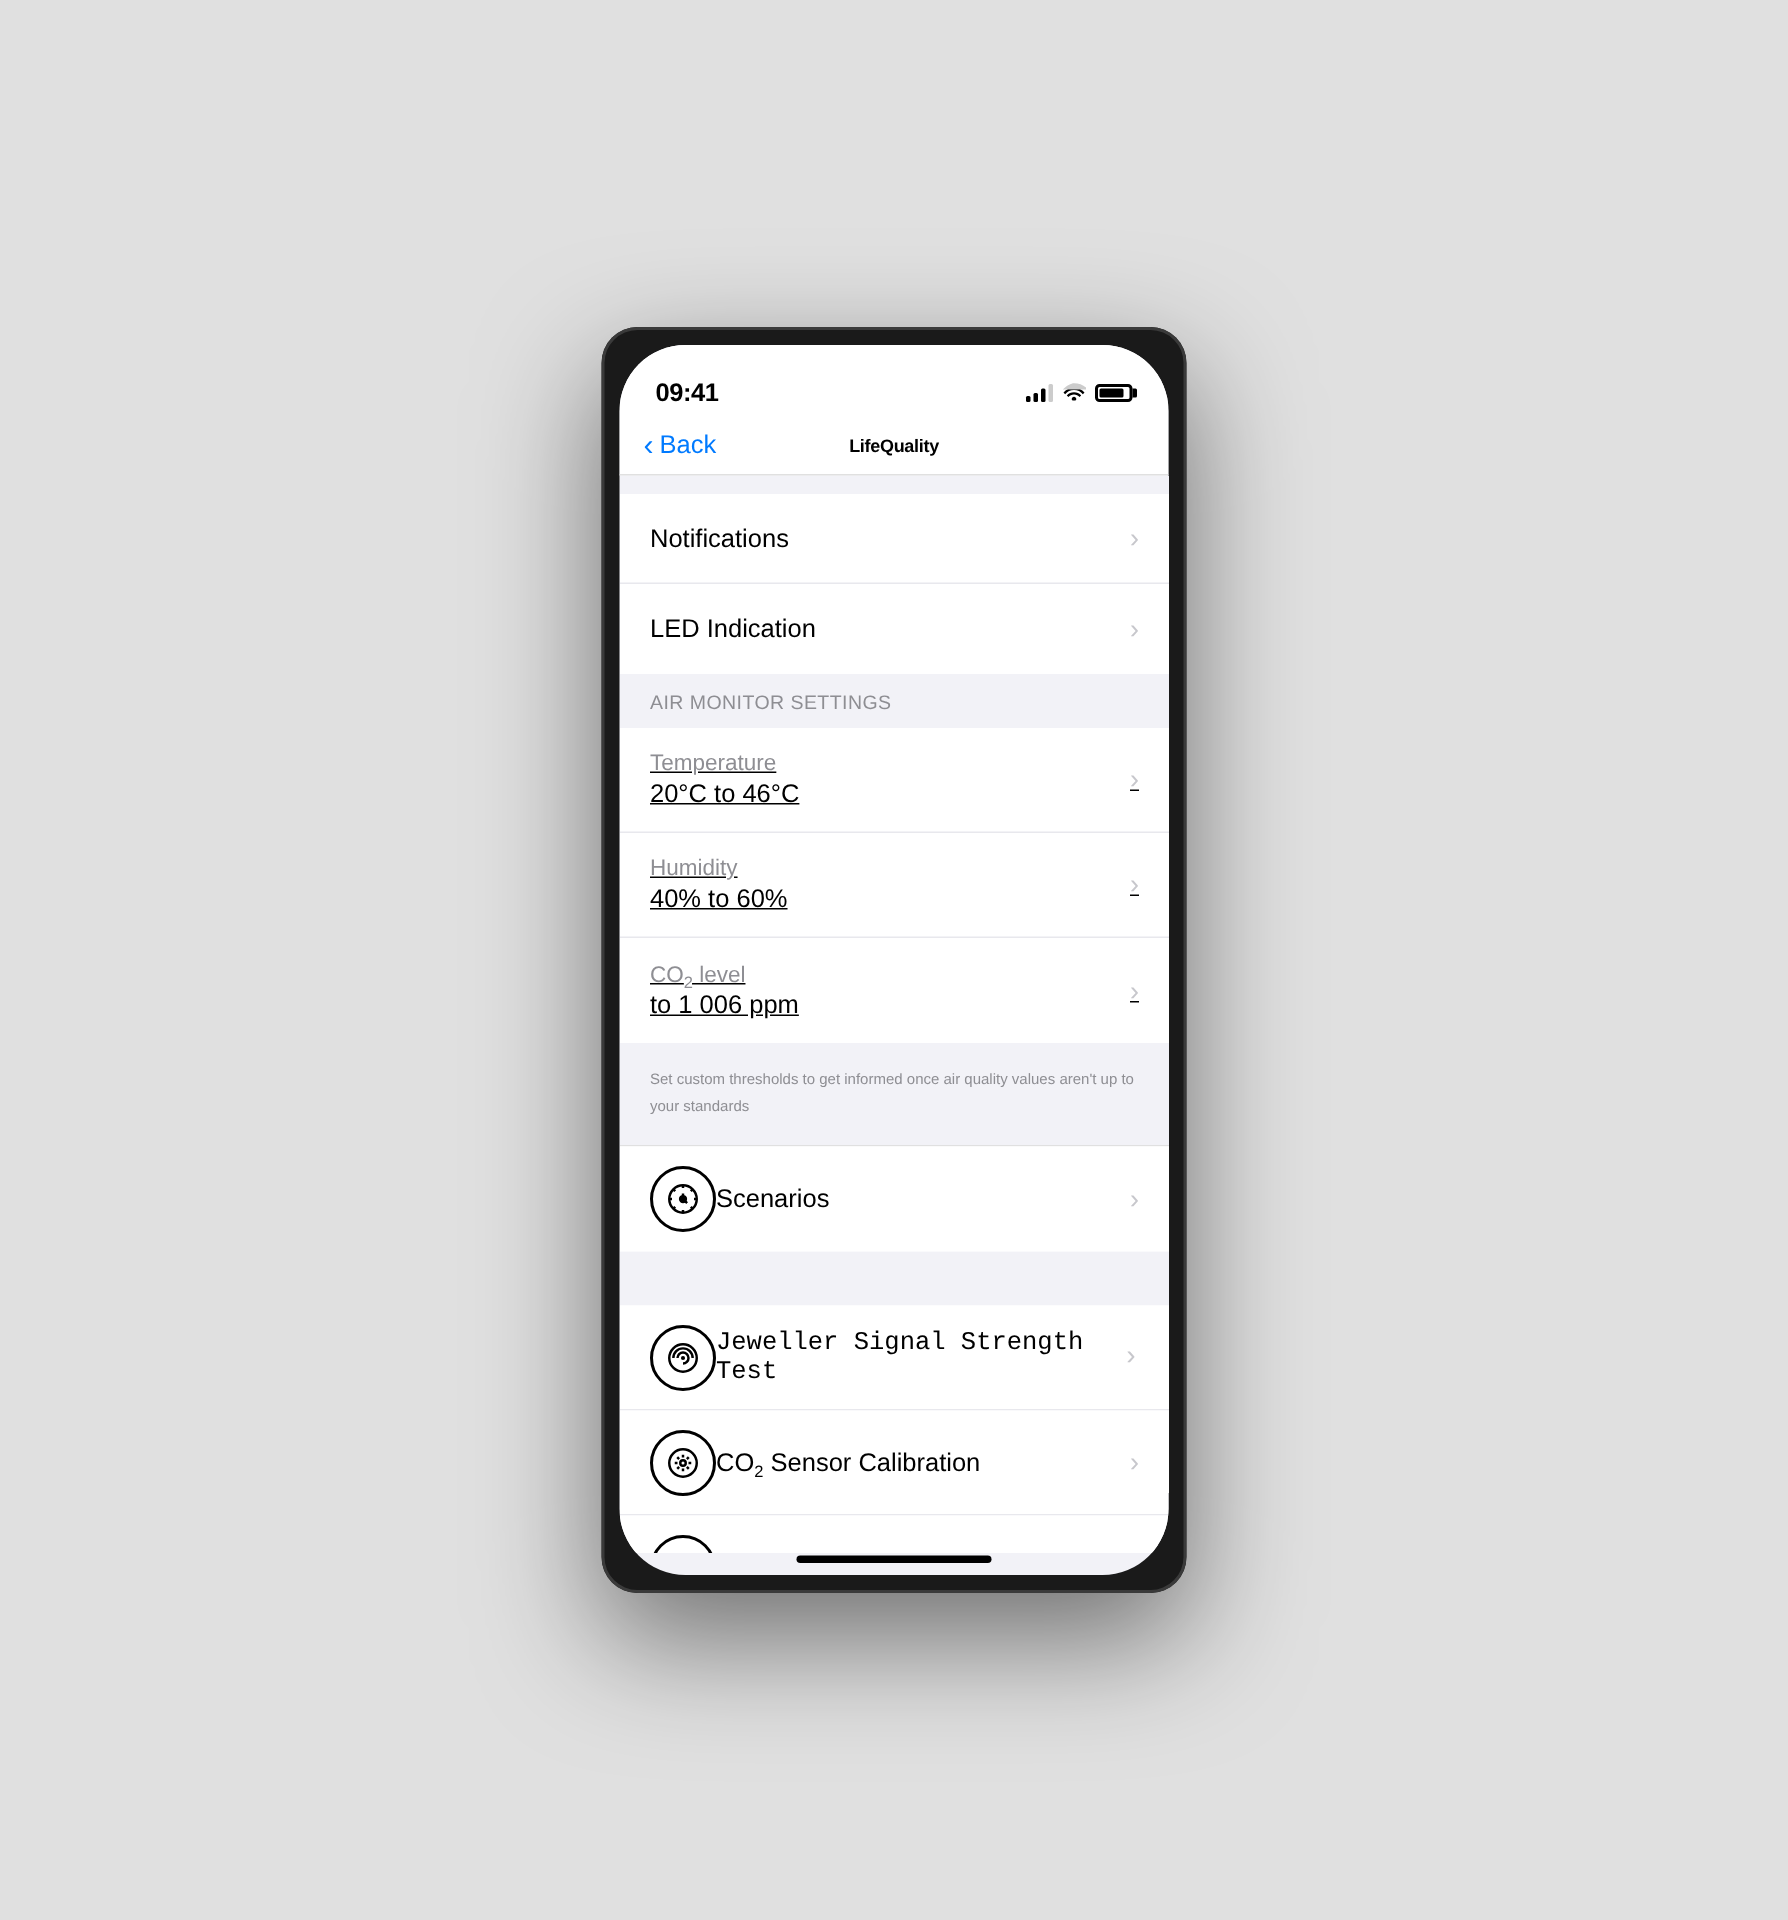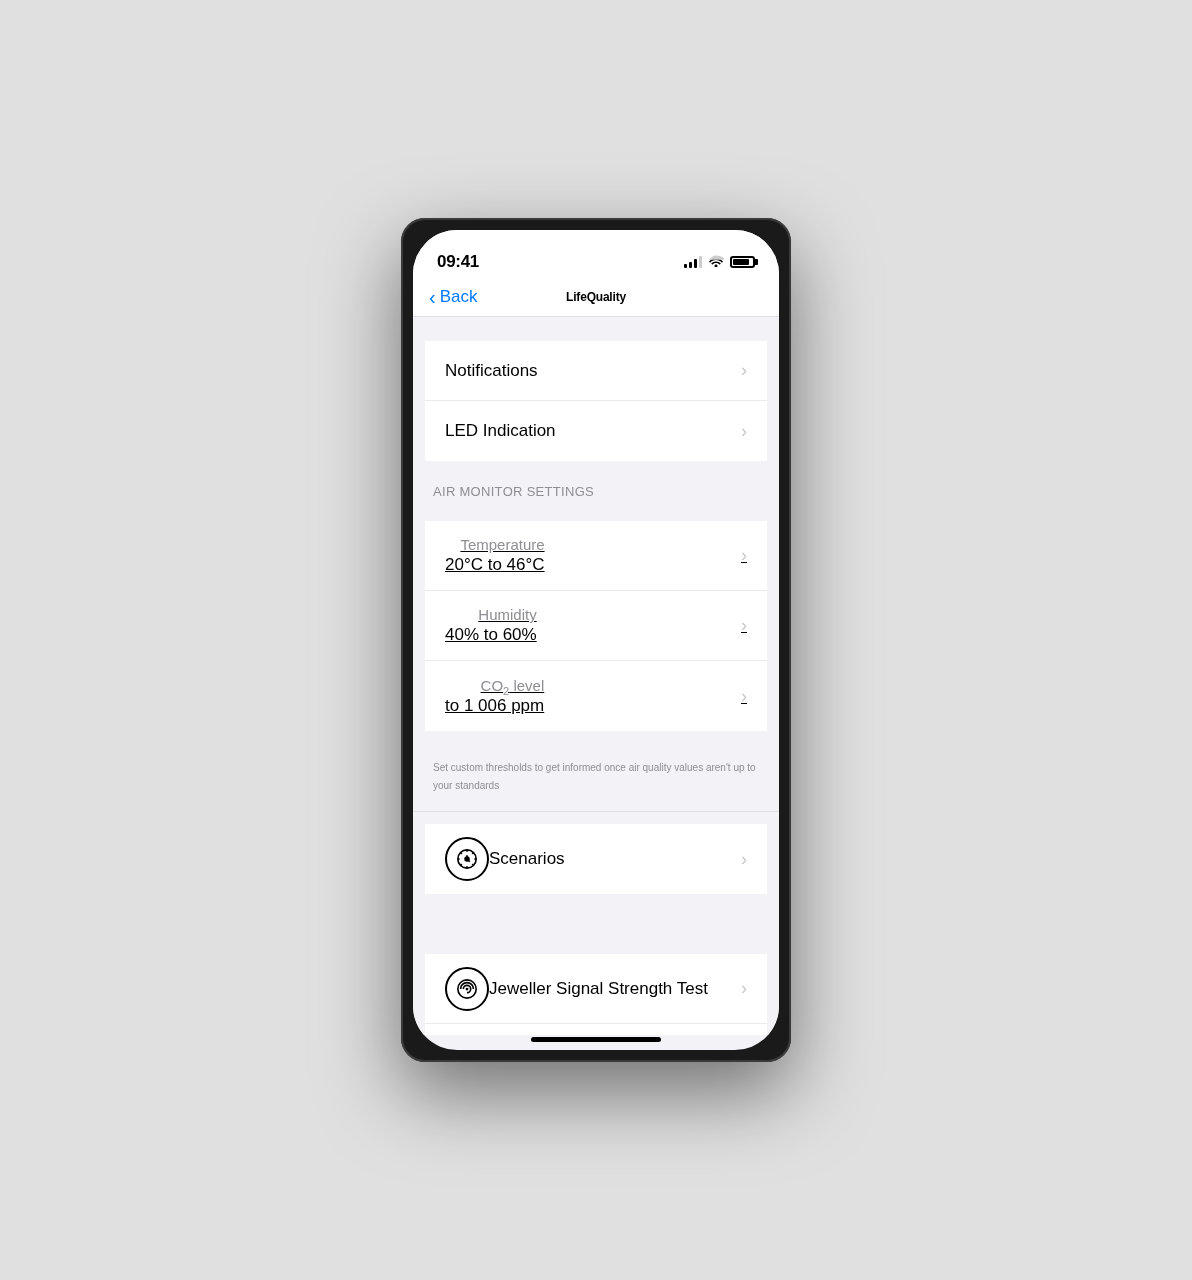--- a/index.html
+++ b/index.html
@@ -165,22 +165,21 @@
       font-size: 13px;
       color: #8e8e93;
       font-weight: 400;
       letter-spacing: 0.3px;
       text-transform: uppercase;
     }
 
     
     .card-group {
       background: #ffffff;
-      margin: 12px;
-      text-align: right;
+      margin: 0;
     }
 
     .list-item {
       display: flex;
       align-items: center;
       justify-content: space-between;
       padding: 0 20px;
       height: 60px;
       background: #ffffff;
       border-bottom: 1px solid #e8e8ed;
@@ -396,36 +395,53 @@
             <span class="list-item-text">Scenarios</span>
           </div>
           <span class="chevron-right">›</span>
         </div>
       </div>
 
       <div class="section-divider" style="height: 36px;"></div>
 
       <div class="card-group">
 
-        <div class="list-item" style="height: 70px;">
+        <div class="list-item" style="height: 70px; font-family: Liberation Mono, monospace;">
           <div class="list-item-left">
             <div class="circle-icon">
               <svg viewBox="0 0 24 24" fill="none" stroke="#000" stroke-width="1.8">
                 <circle cx="12" cy="12" r="10"></circle>
                 <path d="M8 12c0-2.2 1.8-4 4-4s4 1.8 4 4-1.8 4-4 4"></path>
                 <path d="M5 12c0-3.9 3.1-7 7-7s7 3.1 7 7"></path>
                 <circle cx="12" cy="12" r="1.5" fill="#000" stroke="none"></circle>
               </svg>
             </div>
             <span class="list-item-text">Jeweller Signal Strength Test</span>
           </div>
           <span class="chevron-right">›</span>
         </div>
 
         <div class="list-item" style="height: 70px;">
+          <div class="list-item-left">
+            <div class="circle-icon">
+              <svg viewBox="0 0 24 24" fill="none" stroke="#000" stroke-width="1.8">
+                <circle cx="12" cy="12" r="10"></circle>
+                <line x1="12" y1="6" x2="12" y2="8"></line>
+                <line x1="12" y1="16" x2="12" y2="18"></line>
+                <line x1="6" y1="12" x2="8" y2="12"></line>
+                <line x1="16" y1="12" x2="18" y2="12"></line>
+                <line x1="7.8" y1="7.8" x2="9.2" y2="9.2"></line>
+                <line x1="14.8" y1="14.8" x2="16.2" y2="16.2"></line>
+                <line x1="16.2" y1="7.8" x2="14.8" y2="9.2"></line>
+                <line x1="9.2" y1="14.8" x2="7.8" y2="16.2"></line>
+                <circle cx="12" cy="12" r="2"></circle>
+              </svg>
+            </div>
+            <span class="list-item-text">CO<span class="co2-sub">2</span> Sensor Calibration</span>
+          </div>
           <span class="chevron-right">›</span>
         </div>
 
         <div class="list-item" style="height: 70px;">
           <div class="list-item-left">
             <div class="circle-icon">
               
             </div>
 
           </div>

